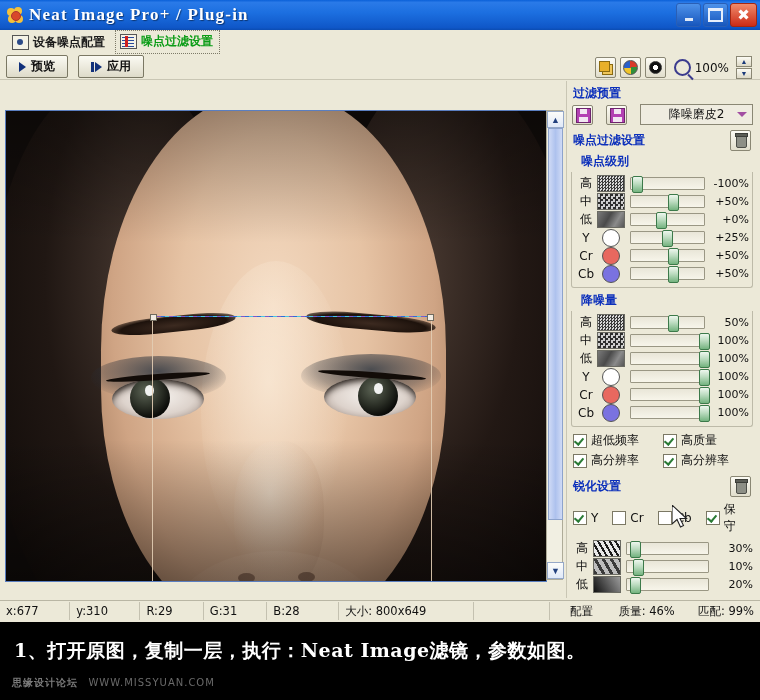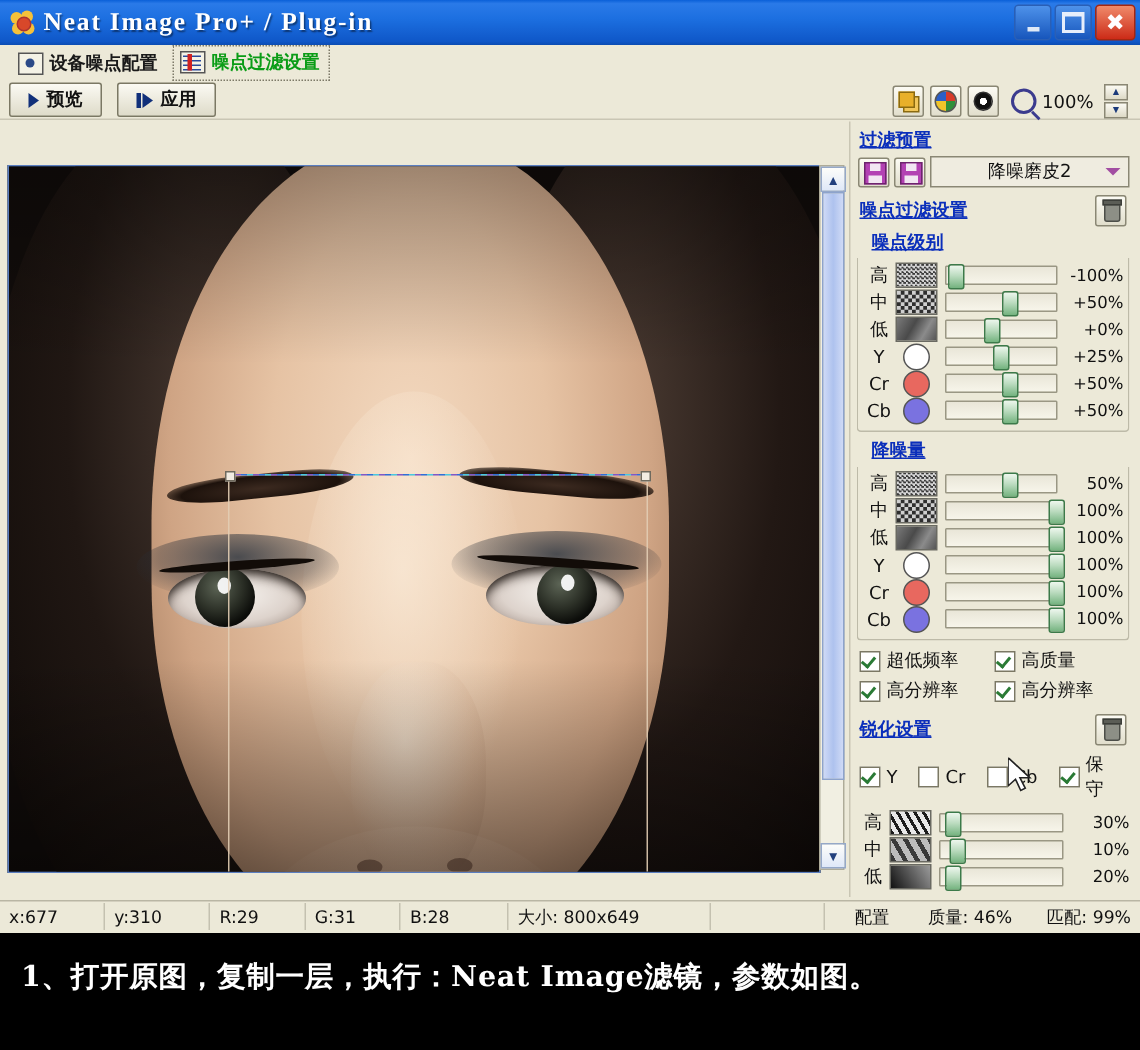--- a/index.html
+++ b/index.html
@@ -146,24 +146,24 @@
   .vthumb{position:absolute;left:1px;top:17px;width:13px;height:390px;
      background:linear-gradient(90deg,#cfdaf6,#aec2ee 50%,#cfdaf6);border:1px solid #8da3cc;}
   .hthumb{width:355px;height:16px;margin:0 1px;
      background:linear-gradient(180deg,#d6e0f8,#aec2ee 55%,#cfdaf6);border:1px solid #8da3cc;flex:0 0 auto;}
   .hgap{flex:1 1 auto;}
 
   
   .rpanel{position:absolute;left:566px;top:81px;width:191px;height:517px;
      background:#ece9d8;border-left:1px solid #c9c6b4;box-sizing:border-box;padding:2px 4px;}
   .sect-title{color:#0b2fbb;font-weight:bold;font-size:12px;
-     font-family:"DejaVu Sans","Liberation Sans",sans-serif;margin:2px 0 2px 2px;text-decoration:underline;}
+     font-family:"DejaVu Sans","Liberation Sans",sans-serif;margin:2px 0 2px 2px;}
   .sect-title.sub{margin-left:10px;}
   .group{border:1px solid #bdbaa8;border-top:none;border-radius:0 0 3px 3px;padding:2px 3px 4px 3px;margin-bottom:4px;}
-  .presetrow{display:flex;align-items:center;gap:3px;margin:2px 0 5px 1px;}
+  .presetrow{display:flex;align-items:center;gap:13px;margin:2px 0 5px 1px;}
   .pbtn{width:19px;height:18px;border:1px solid #8a8774;border-radius:2px;
      background:linear-gradient(180deg,#fcfbf4,#e1decc);position:relative;}
   .pbtn .disk{position:absolute;left:3px;top:2px;width:13px;height:13px;background:#b341b3;border:1px solid #6d246d;}
   .pbtn .disk::before{content:"";position:absolute;left:3px;top:0;width:7px;height:5px;background:#f2e7f2;}
   .pbtn .disk::after{content:"";position:absolute;left:2px;bottom:0;width:9px;height:5px;background:#f2e7f2;}
   .combo{flex:1 1 auto;height:19px;border:1px solid #8a8774;background:#efece0;
      display:flex;align-items:center;justify-content:center;position:relative;font-size:12px;
      font-family:"DejaVu Sans","Liberation Sans",sans-serif;color:#111;}
   .combo .caret{position:absolute;right:5px;top:7px;width:0;height:0;
      border-left:5px solid transparent;border-right:5px solid transparent;border-top:5px solid #a24ea2;}
@@ -548,13 +548,17 @@
     <span class="scell" style="width:145px">大小: 800x649</span>
     <span class="scell" style="width:75px"></span>
     <span class="scell nb" style="width:60px;justify-content:center">配置</span>
     <span class="scell nb" style="width:80px">质量: 46%</span>
     <span class="scell nb">匹配: 99%</span>
   </div>
 </div>
 
 <div class="caption">
   <div class="captext">1、打开原图，复制一层，执行：Neat Image滤镜，参数如图。</div>
+  <div class="watermark">
+    <span>思缘设计论坛</span>
+    <span class="wm2">WWW.MISSYUAN.COM</span>
+  </div>
 </div>
 
 </body></html>

